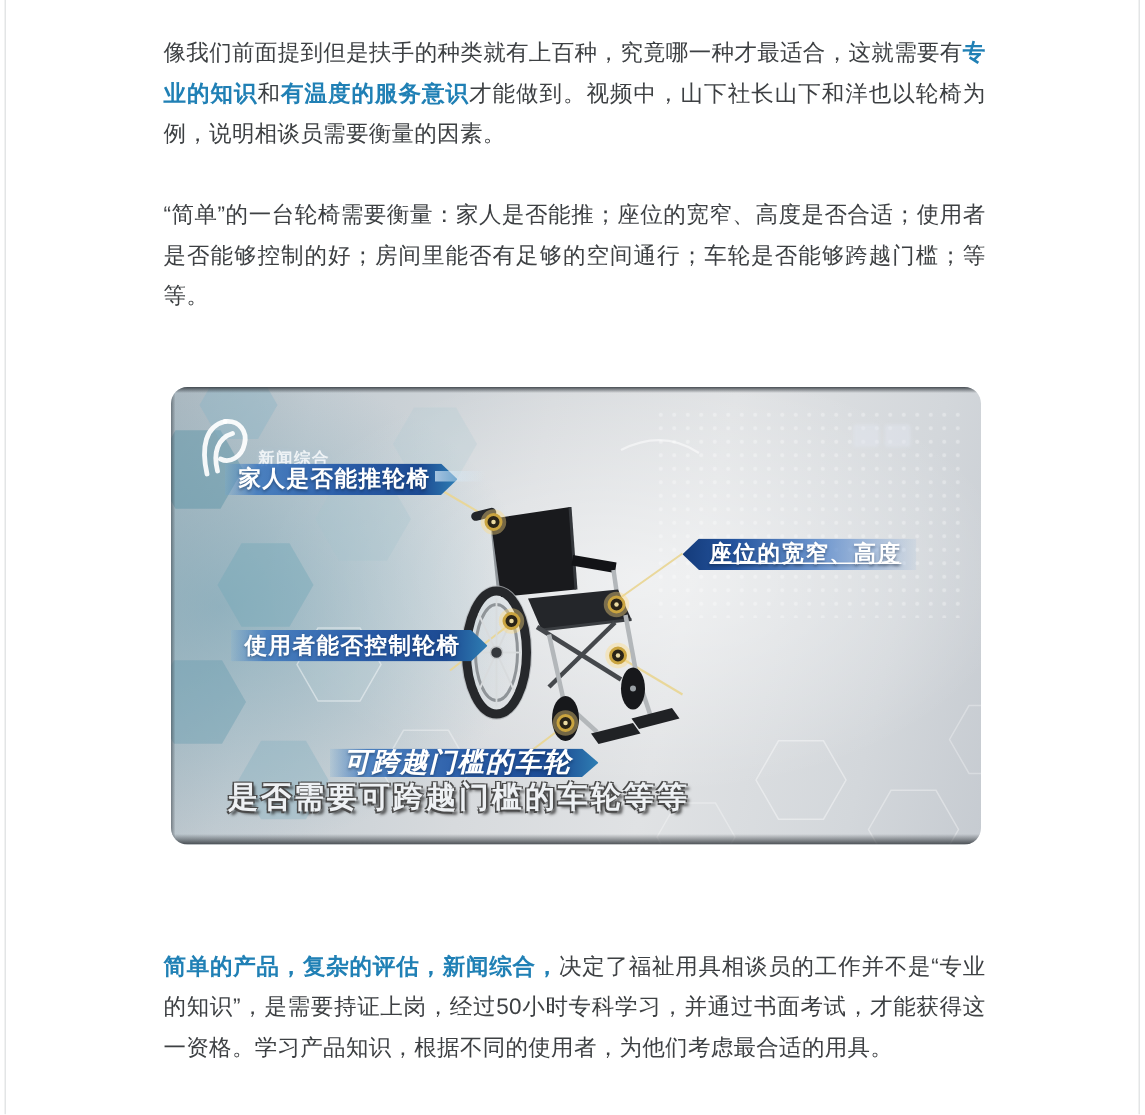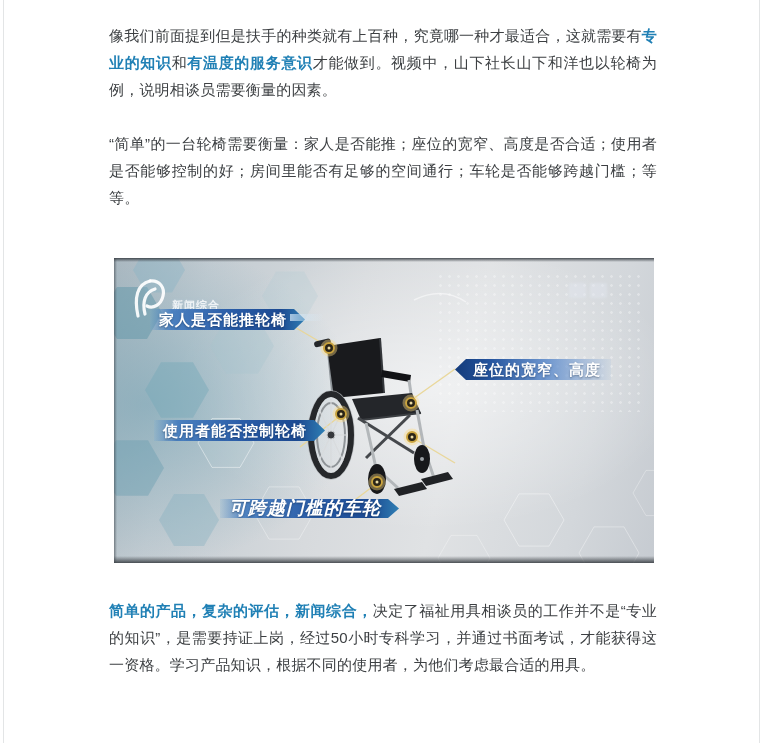--- a/index.html
+++ b/index.html
@@ -18,22 +18,23 @@
   .para {
     font-size:15px; line-height:27px; color:#3d4043;
     text-align:justify; letter-spacing:0.2px;
   }
   .para + .para { margin-top:27px; }
   .accent { color:#2080b5; font-weight:bold; }
 
   
   .video-frame {
     position:relative; width:540px; height:305px;
-    margin:47px 0 34px 5px; overflow:hidden;
+    margin:47px 0 68px 5px; overflow:hidden;
     background:linear-gradient(103deg,#adb9c1 0%,#c3ccd2 16%,#d7dadd 42%,#e0e2e4 62%,#d3d7db 85%,#c6cbd1 100%);
+    border-radius:11px;
   }
   .teal-glow { position:absolute; inset:0;
     background:
       radial-gradient(ellipse 340px 260px at 6% 48%, rgba(110,160,178,0.55), rgba(110,160,178,0) 62%),
       radial-gradient(ellipse 420px 240px at 58% 42%, rgba(255,255,255,0.55), rgba(255,255,255,0) 60%);
   }
   .hex-layer, .chair-layer { position:absolute; inset:0; }
   .dots {
     position:absolute; left:322px; top:14px; width:205px; height:140px;
     background-image:radial-gradient(rgba(255,255,255,0.7) 1px, rgba(255,255,255,0) 1.6px);
@@ -67,20 +68,21 @@
   }
   .banner.left {
     background:linear-gradient(92deg, rgba(120,180,225,0.15) 0%, rgba(62,120,190,0.88) 14%, #2b5ea9 50%, #1c4a92 84%, #2f7fb4 100%);
     clip-path:polygon(0 0, calc(100% - 11px) 0, 100% 50%, calc(100% - 11px) 100%, 0 100%);
     padding:0 18px 0 9px; text-align:center;
   }
   .banner.right {
     background:linear-gradient(92deg, #143b7a 0%, #24549e 22%, rgba(80,130,200,0.8) 58%, rgba(150,185,225,0.12) 100%);
     clip-path:polygon(11px 0, 100% 0, 100% 100%, 11px 100%, 0 50%);
     padding:0 10px 0 18px;
+    text-decoration:underline;
   }
   .tail { position:absolute; height:7px; opacity:0.8;
     background:linear-gradient(90deg, rgba(215,235,250,0.9), rgba(215,235,250,0)); }
 
   .subtitle {
     position:absolute; left:38px; top:260px;
     font-size:20px; font-weight:bold; color:#eef1f4; letter-spacing:2px; white-space:nowrap;
     text-shadow:-1px -1px 0 #4a4a4a, 1px -1px 0 #4a4a4a, -1px 1px 0 #4a4a4a, 2px 2px 2px rgba(40,40,40,0.8);
     filter:blur(0.3px);
   }
@@ -222,20 +224,21 @@
       <div class="banner left" style="left:36px; top:51px;">家人是否能推轮椅</div>
       <div class="tail" style="left:176px; top:56px; width:34px;"></div>
 
       <div class="banner right" style="left:341px; top:101px;">座位的宽窄、高度</div>
 
       <div class="banner left" style="left:40px; top:162px;">使用者能否控制轮椅</div>
 
 
       <div class="banner left" style="left:106px; top:241px; height:19px; line-height:19px; font-size:18px;font-style:italic;">可跨越门槛的车轮</div>
 
+      <div class="subtitle">是否需要可跨越门槛的车轮等等</div>
 
       <div class="edge-top"></div>
       <div class="edge-bottom"></div>
       <div class="edge-left"></div>
     </div>
 
     <p class="para"><span class="accent">简单的产品，复杂的评估，新闻综合，</span><span>决定了福祉用具相谈员的工作并不是“专业的知识”，是需要持证上岗，经过50小时专科学习，并通过书面考试，才能获得这一资格。学习产品知识，根据不同的使用者，为他们考虑最合适的用具。</span></p>
 
   </div>
 </div>

